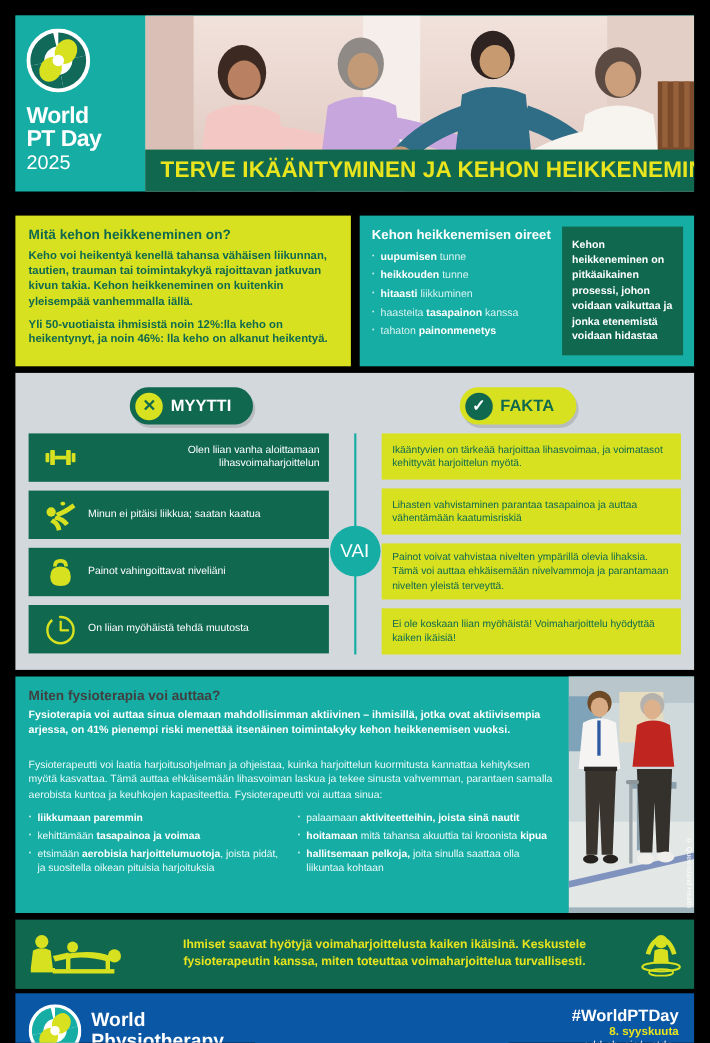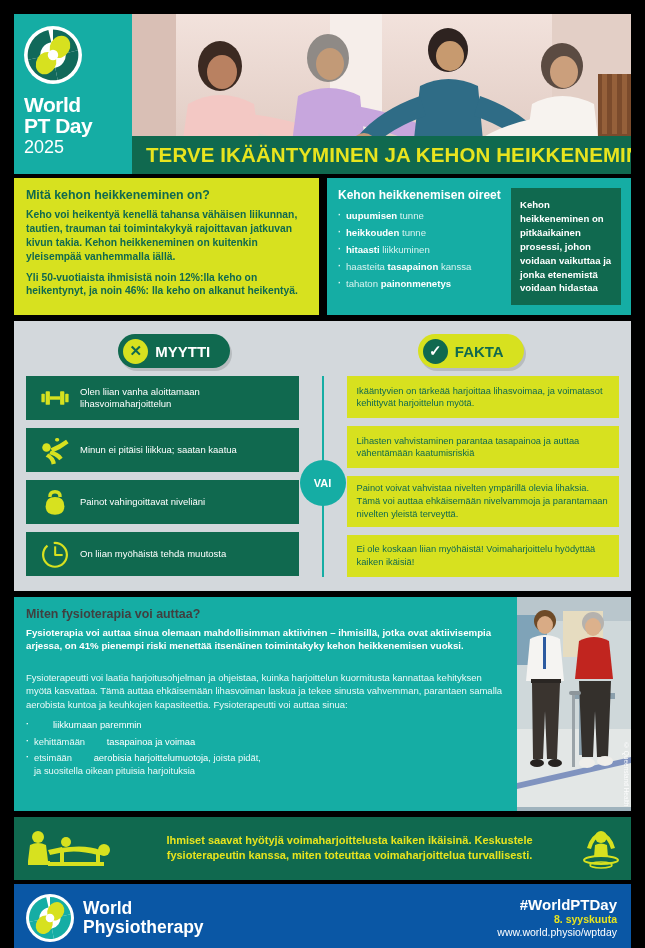--- a/index.html
+++ b/index.html
@@ -57,21 +57,21 @@
   }
   .header-title-bar .t {
     color: #e8e41e;
     font-size: 20.5px;
     font-weight: bold;
     letter-spacing: 0.1px;
     white-space: nowrap;
   }
 
   
-  .row2 { display: flex; gap: 8px; margin-top: 4px; }
+  .row2 { display: flex; gap: 8px; margin-top: 22px; }
   .panel-what {
     width: 305px; min-height: 130px;
     background: #d7e11f;
     padding: 10px 12px 12px 12px;
   }
   .panel-what h2 {
     color: #10694f; font-size: 12.4px; font-weight: bold; margin-bottom: 6px;
   }
   .panel-what p {
     color: #10694f; font-size: 10.3px; font-weight: bold; line-height: 1.35;
@@ -137,40 +137,40 @@
   .mf-col.left { padding-right: 24px; }
   .mf-col.right { padding-left: 24px; }
 
   .myth-item {
     background: #10694f;
     display: flex; align-items: center;
     min-height: 42px;
     padding: 5px 8px;
   }
   .myth-icon { width: 42px; flex: 0 0 42px; display: flex; align-items: center; justify-content: center; }
-  .myth-text { color: #ffffff; font-size: 9.5px; line-height: 1.35; padding-left: 4px; }
+  .myth-text { color: #ffffff; font-size: 9.5px; line-height: 1.35; padding-left: 4px; text-align: right; }
 
   .fact-item {
     background: #d7e11f;
     min-height: 42px;
     display: flex; align-items: center;
     padding: 6px 10px;
   }
   .fact-text { color: #10694f; font-size: 9.3px; line-height: 1.38; }
 
   .mf-divider {
     position: absolute; left: 50%; top: 0; bottom: 0;
     width: 2px; background: #15ada4; transform: translateX(-1px);
   }
   .vai-circle {
     position: absolute; left: 50%; top: 84px;
     width: 46px; height: 46px; border-radius: 50%;
     background: #15ada4; transform: translateX(-23px);
     display: flex; align-items: center; justify-content: center;
-    color: #ffffff; font-size: 11px; font-weight: bold; z-index: 5;
+    color: #ffffff; font-size: 17px; font-weight: normal; z-index: 5;
   }
 
   
   .physio {
     margin-top: 6px;
     background: #15ada4;
     position: relative;
     min-height: 210px;
     display: flex;
   }
@@ -178,21 +178,21 @@
   .physio-text h2 { color: #404040; font-size: 12.4px; font-weight: bold; margin-bottom: 5px; }
   .physio-lead { color: #ffffff; font-size: 9.7px; font-weight: bold; line-height: 1.38; margin-bottom: 18px; }
   .physio-body { color: #eafaf8; font-size: 9.5px; line-height: 1.42; margin-bottom: 8px; }
   .physio-cols { display: flex; gap: 10px; }
   .physio-cols ul { list-style: none; width: 50%; }
   .physio-cols li {
     color: #eafaf8; font-size: 9.4px; line-height: 1.34; position: relative;
     padding-left: 8px; margin-bottom: 4px;
   }
   .physio-cols li:before { content: "·"; position: absolute; left: 0; top: -1px; font-weight: bold; }
-  .physio-cols b { color: #ffffff; font-weight: normal; margin-left: 19px; }
+  .physio-cols b { color: #ffffff; font-weight: bold; }
 
   .physio-photo {
     width: 114px; flex: 0 0 114px;
     background: #9fb3bd;
     position: relative; overflow: hidden;
   }
   .photo-credit {
     position: absolute; right: 1px; bottom: 4px;
     color: #ffffff; font-size: 6.5px;
     writing-mode: vertical-rl;
@@ -410,20 +410,25 @@
   <div class="physio">
     <div class="physio-text">
       <h2>Miten fysioterapia voi auttaa?</h2>
       <div class="physio-lead">Fysioterapia voi auttaa sinua olemaan mahdollisimman aktiivinen – ihmisillä, jotka ovat aktiivisempia arjessa, on 41% pienempi riski menettää itsenäinen toimintakyky kehon heikkenemisen vuoksi.</div>
       <div class="physio-body">Fysioterapeutti voi laatia harjoitusohjelman ja ohjeistaa, kuinka harjoittelun kuormitusta kannattaa kehityksen myötä kasvattaa. Tämä auttaa ehkäisemään lihasvoiman laskua ja tekee sinusta vahvemman, parantaen samalla aerobista kuntoa ja keuhkojen kapasiteettia. Fysioterapeutti voi auttaa sinua:</div>
       <div class="physio-cols">
         <ul id="physio-left">
             <li><b>liikkumaan paremmin</b></li>
             <li>kehittämään <b>tasapainoa ja voimaa</b></li>
             <li>etsimään <b>aerobisia harjoittelumuotoja</b>, joista pidät, ja suositella oikean pituisia harjoituksia</li>
+          </ul>
+        <ul id="physio-right">
+            <li>palaamaan <b>aktiviteetteihin, joista sinä nautit</b></li>
+            <li><b>hoitamaan</b> mitä tahansa akuuttia tai kroonista <b>kipua</b></li>
+            <li><b>hallitsemaan pelkoja,</b> joita sinulla saattaa olla liikuntaa kohtaan</li>
           </ul>
       </div>
     </div>
     <div class="physio-photo">
       <svg width="114" height="210" viewBox="0 0 114 210" preserveAspectRatio="none">
         <rect width="114" height="210" fill="#cfd8da"></rect>
         <rect x="0" y="0" width="114" height="24" fill="#b9c6cc"></rect>
         <rect x="0" y="18" width="30" height="50" fill="#7fa3b8"></rect>
         <rect x="46" y="14" width="40" height="46" fill="#e6dcc0"></rect>
         <rect x="0" y="132" width="114" height="78" fill="#e3e7e6"></rect>

